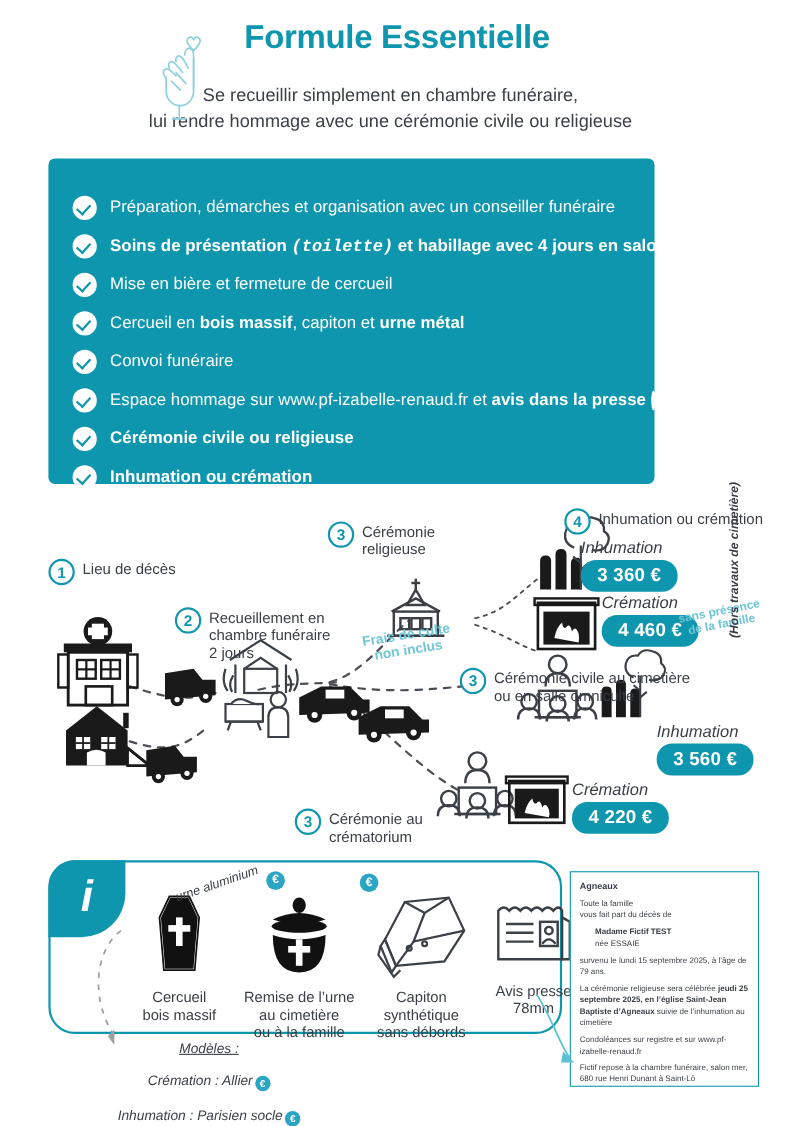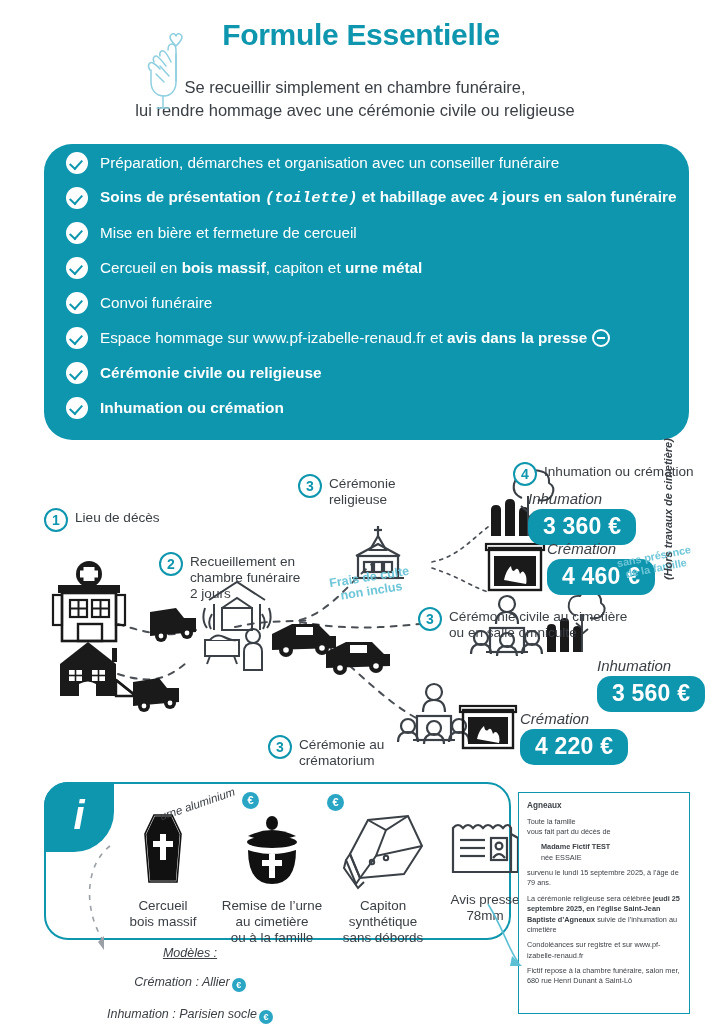--- a/index.html
+++ b/index.html
@@ -18,23 +18,23 @@
   #title {
     font-size: 30px; font-weight: bold; color: #0e96ae;
     letter-spacing: -0.3px; padding-left: 30px;
   }
   .subtitle { font-size: 16.5px; color: #3a3f45; line-height: 1.42; padding-left: 18px; }
   .subtitle.l1 { margin-top: 24px; }
 
   
   #features {
     position: absolute; left: 44px; top: 144px;
-    width: 645px; height: 296px;
-    background: #0e96ae; border-radius: 28px;
-    padding: 2px 22px 10px 22px;
+    width: 551px; height: 296px;
+    background: #0e96ae; border-radius: 6px;
+    padding: 28px 22px 10px 22px;
   }
   .feat { display: flex; align-items: center; height: 34px; margin-bottom: 1px; }
   .check {
     flex: 0 0 auto; width: 22px; height: 22px; border-radius: 50%;
     background: #ffffff; margin-right: 12px; position: relative;
   }
   .check::after {
     content: ""; position: absolute; left: 6px; top: 5px;
     width: 6px; height: 10px; border: solid #0e96ae;
     border-width: 0 2.6px 2.6px 0; transform: rotate(42deg);
@@ -64,21 +64,21 @@
     font-size: 14px; font-weight: bold; text-align: center; line-height: 21px;
     background: #fff;
   }
   .step-lbl { margin-left: 7px; font-size: 13.6px; line-height: 1.18; color: #3a3f45; padding-top: 2px; }
   .step-lbl.c { text-align: left; }
 
   .price-grp { position: absolute; }
   .price-name { font-size: 15px; font-style: italic; color: #3a3f45; margin-bottom: 2px; }
   .price-pill {
     display: inline-block; background: #0e96ae; color: #fff;
-    font-size: 23px; font-weight: bold; border-radius: 14px;
+    font-size: 17px; font-weight: bold; border-radius: 14px;
     padding: 4px 15px 5px 15px; letter-spacing: 0.2px;
   }
 
   .curve-note {
     position: absolute; color: #6ec6d8; font-weight: bold;
     font-size: 12.5px; line-height: 1.12; text-align: center;
   }
   #culte-note { left: 330px; top: 118px; transform: rotate(-9deg); }
   #sans-presence {
     left: 600px; top: 98px; width: 110px;
@@ -111,21 +111,21 @@
   }
   #urne-alu {
     position: absolute; left: 158px; top: 798px;
     font-size: 11.5px; font-style: italic; color: #3a3f45;
     transform: rotate(-19deg); white-space: nowrap;
   }
 
   
   #obit {
     position: absolute; left: 518px; top: 792px;
-    width: 172px; height: 222px;
+    width: 172px; height: 196px;
     border: 1.6px solid #0e96ae; background: #fff;
     padding: 7px 8px; font-size: 7.3px; line-height: 1.42; color: #3a3f45;
     overflow: hidden;
   }
   #obit .o-city { font-weight: bold; font-size: 8.2px; margin-bottom: 5px; }
   #obit p { margin-bottom: 5px; }
   #obit .o-name { font-weight: bold; padding-left: 14px; }
   #obit .o-sub { padding-left: 14px; }
   #obit b { font-weight: bold; }
 

